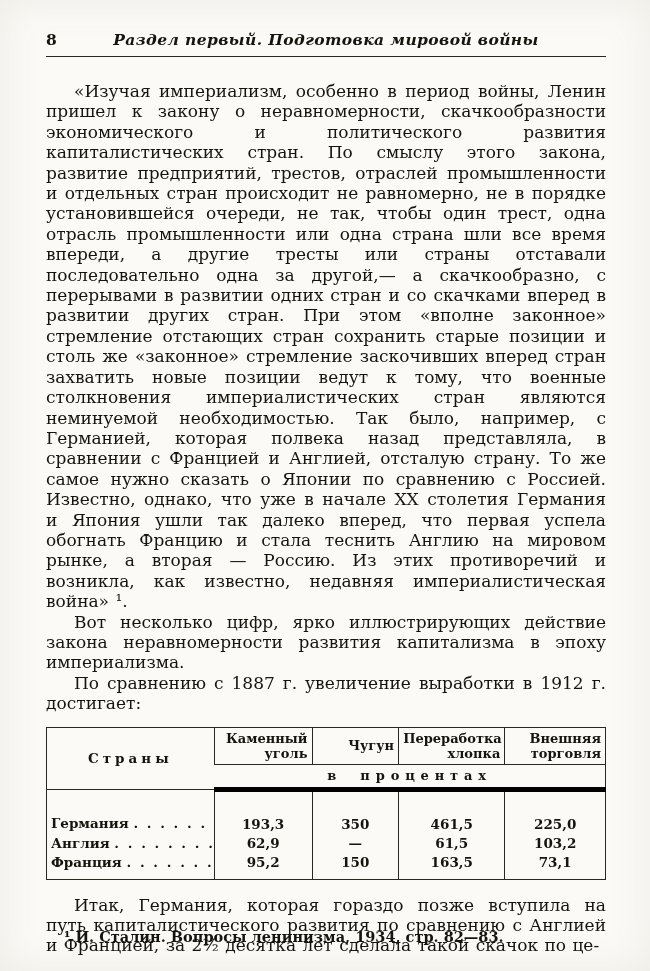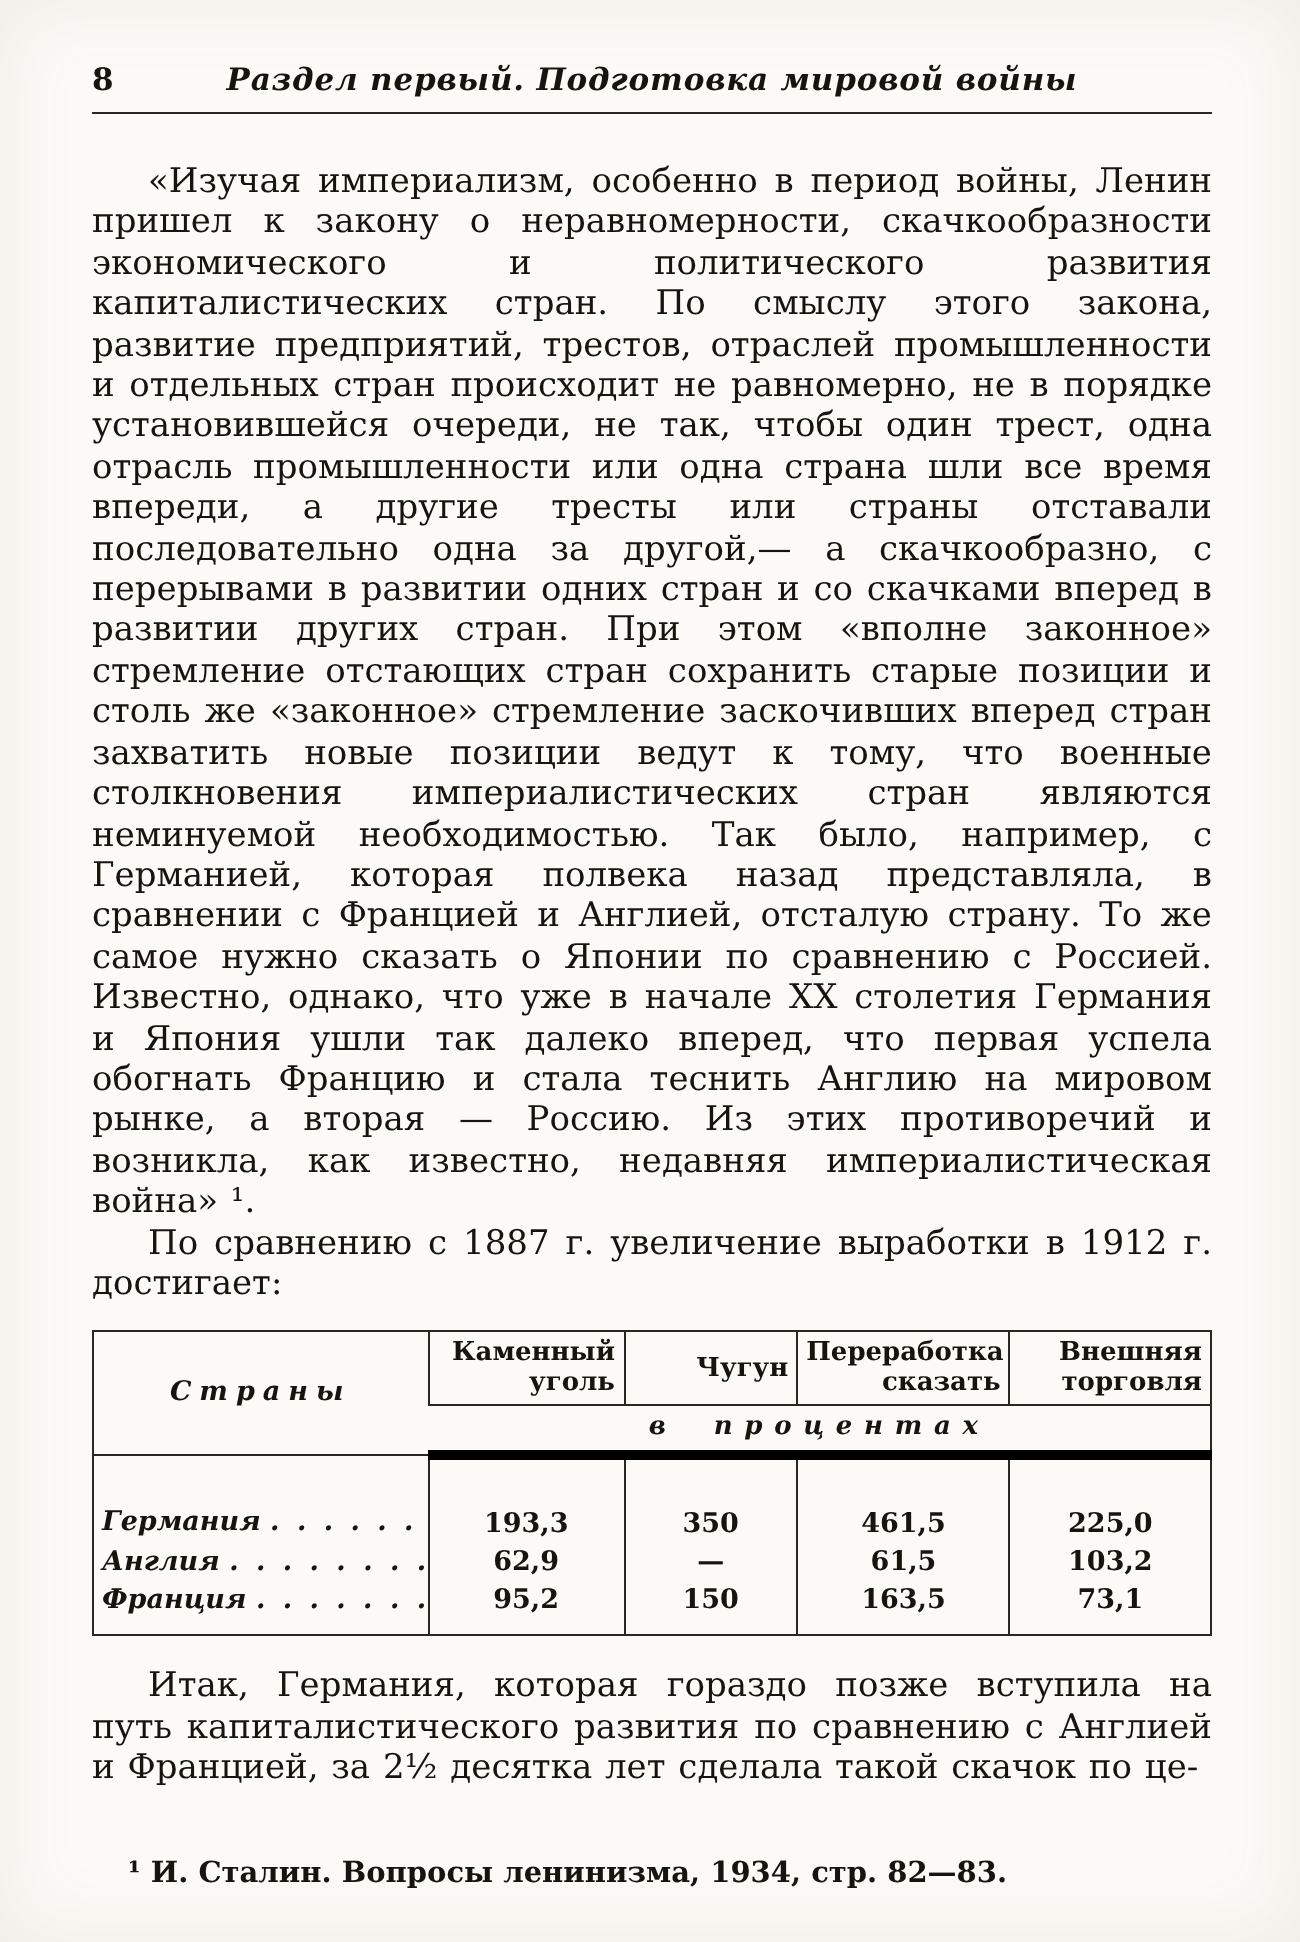--- a/index.html
+++ b/index.html
@@ -54,21 +54,21 @@
   }
   table.stats{border:1.6px solid #2b261e;}
   .stats td{
     border-left:1px solid #2b261e;
     padding:3px 4px;
     text-align:center;
     vertical-align:middle;
     font-size:13px;
     line-height:15px;
   }
-  .stats td:first-child{border-left:none;font-style:italic;}
+  .stats td:first-child{border-left:none;}
   .stats td.countries-head{
     letter-spacing:4px;
     font-size:13.5px;
     border-bottom:1px solid #2b261e;
   }
   .stats tr.head td.colhead{border-bottom:1px solid #2b261e;text-align:right;}
   .stats tr.subhead td{
     border-bottom:5px solid #000000;
     letter-spacing:0.45em;
     word-spacing:0.6em;
@@ -104,36 +104,37 @@
 <div class="page">
 
   <div class="header">
     <span class="pagenum">8</span>
     <span class="running-title">Раздел первый. Подготовка мировой войны</span>
     <span></span>
   </div>
   <hr class="header-rule">
 
   <p class="para">«Изучая империализм, особенно в период войны, Ленин пришел к закону о неравномерности, скачкообразности экономического и политического развития капиталистических стран. По смыслу этого закона, развитие предприятий, трестов, отраслей промышленности и отдельных стран происходит не равномерно, не в порядке установившейся очереди, не так, чтобы один трест, одна отрасль промышленности или одна страна шли все время впереди, а другие тресты или страны отставали последовательно одна за другой,— а скачкообразно, с перерывами в развитии одних стран и со скачками вперед в развитии других стран. При этом «вполне законное» стремление отстающих стран сохранить старые позиции и столь же «законное» стремление заскочивших вперед стран захватить новые позиции ведут к тому, что военные столкновения империалистических стран являются неминуемой необходимостью. Так было, например, с Германией, которая полвека назад представляла, в сравнении с Францией и Англией, отсталую страну. То же самое нужно сказать о Японии по сравнению с Россией. Известно, однако, что уже в начале XX столетия Германия и Япония ушли так далеко вперед, что первая успела обогнать Францию и стала теснить Англию на мировом рынке, а вторая — Россию. Из этих противоречий и возникла, как известно, недавняя империалистическая война» ¹.</p>
+  <p class="para">Вот несколько цифр, ярко иллюстрирующих действие закона неравномерности развития капитализма в эпоху империализма.</p>
   <p class="para">По сравнению с 1887 г. увеличение выработки в 1912 г. достигает:</p>
 
   <table class="stats">
     <colgroup>
       <col style="width:30%">
       <col style="width:17.5%">
       <col style="width:15.5%">
       <col style="width:19%">
       <col style="width:18%">
     </colgroup>
     <tbody>
       <tr class="head">
         <td class="countries-head" rowspan="2">Страны</td>
         <td class="colhead">Каменный уголь</td>
         <td class="colhead">Чугун</td>
-        <td class="colhead">Переработка сказать</td>
+        <td class="colhead">Переработка хлопка</td>
         <td class="colhead">Внешняя торговля</td>
       </tr>
       <tr class="subhead">
         <td colspan="4">в процентах</td>
       </tr>
 
       <tr class="datarow first">
         <td class="country"><span>Германия</span> <span class="dots">. . . . . . . . .</span></td>
         <td>193,3</td>
         <td>350</td>

